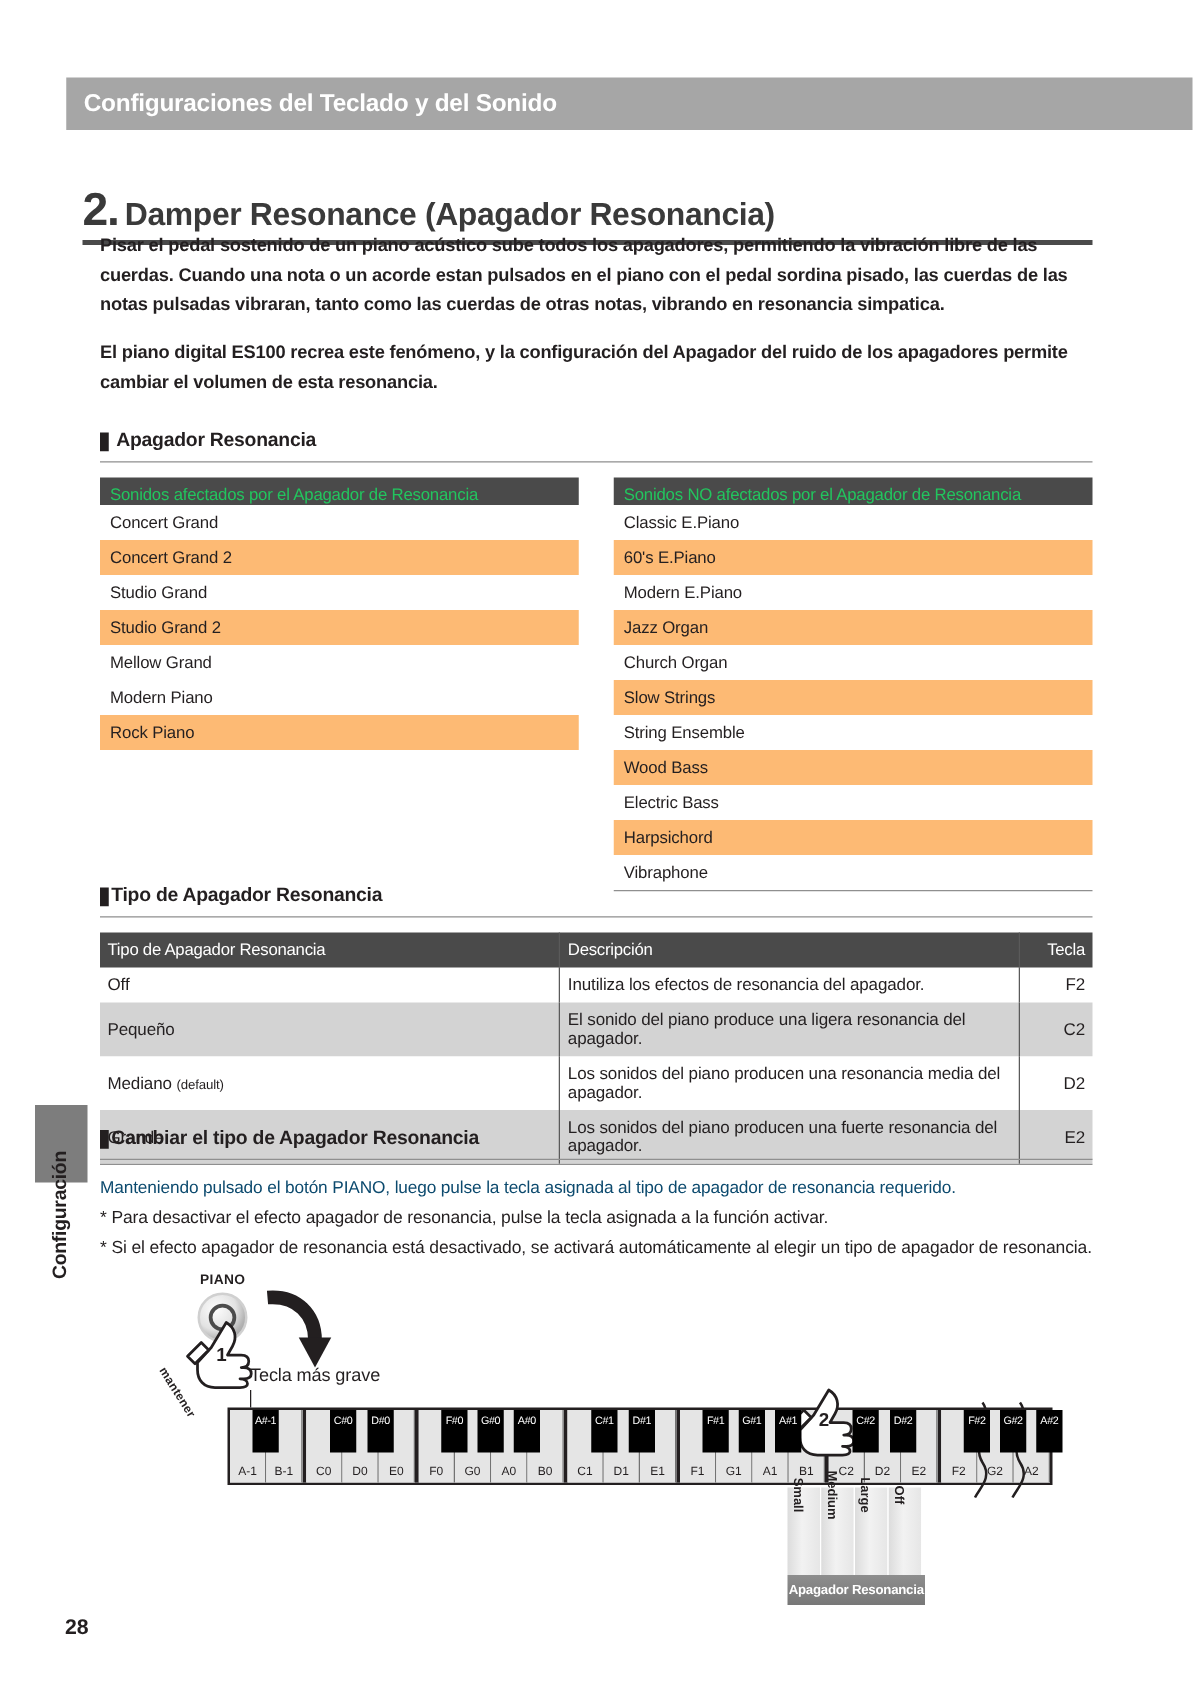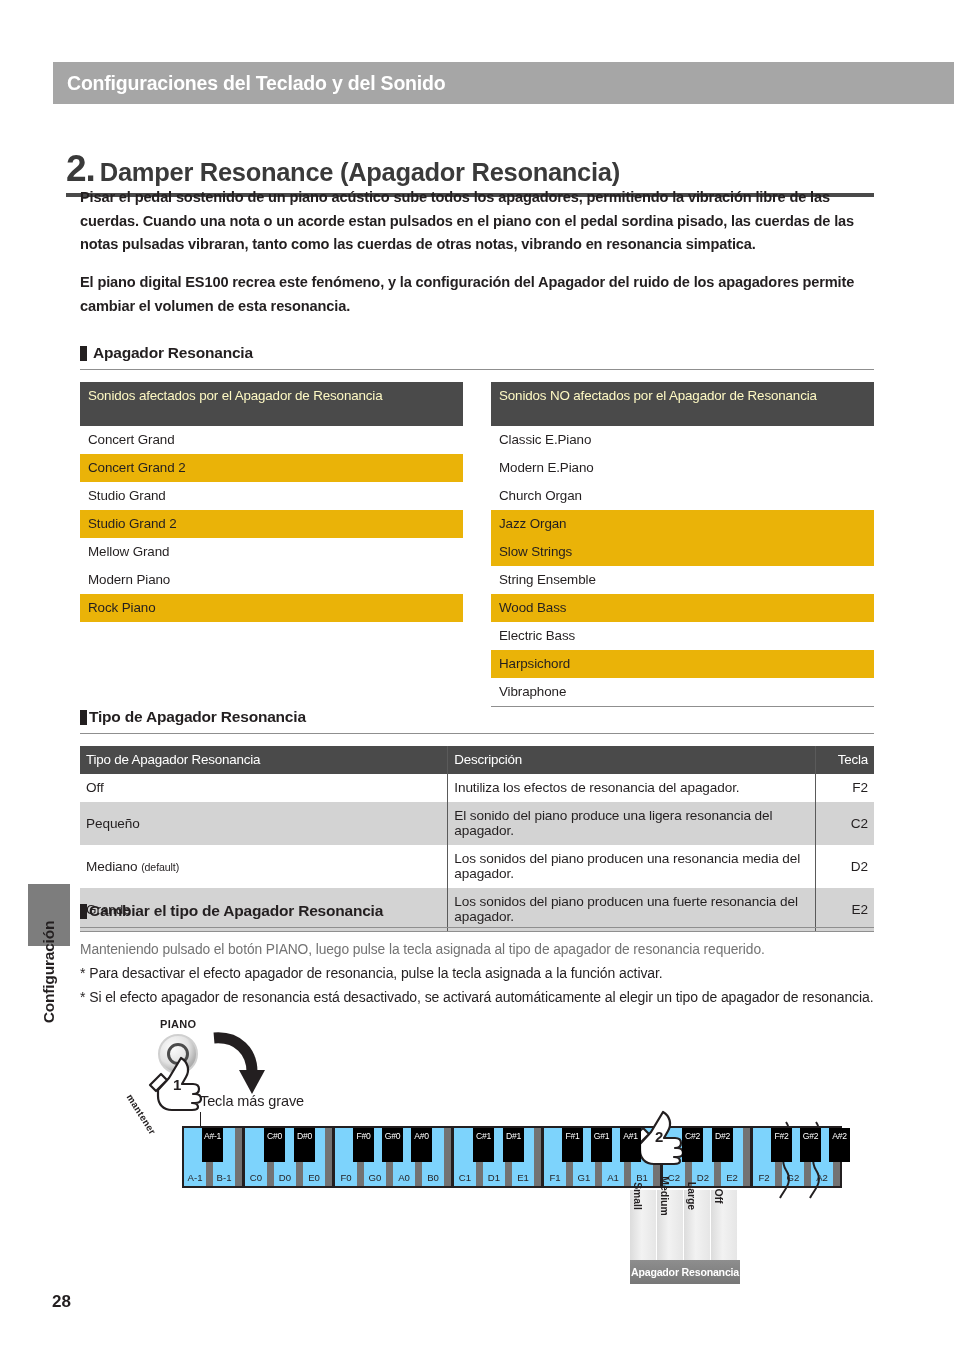--- a/index.html
+++ b/index.html
@@ -116,34 +116,34 @@
     width: 794px;
   }
   .sounds-tables {
     display: flex;
     margin-top: 12px;
   }
   .sound-col { width: 383px; }
   .sound-col.right { margin-left: 28px; }
   .sound-head {
     background: #4a4a4a;
-    color: #fef9c3;
+    color: #22c55e;
     font-size: 13.4px;
-    padding: 6px 8px 23px 8px;
+    padding: 6px 8px 1px 8px;
     letter-spacing: -0.15px;
     white-space: nowrap;
   }
   .sound-row {
     font-size: 13.4px;
     padding: 6px 8px 7px 8px;
     color: #231f20;
     background: #ffffff;
     letter-spacing: -0.1px;
   }
-  .sound-row.alt { background: #eab308; }
+  .sound-row.alt { background: #fdba74; }
   .sound-col .bottom-rule {
     height: 1px;
     background: #8f8f8f;
   }
 
   
   .type-block {
     position: absolute;
     left: 80px;
     top: 708px;
@@ -188,21 +188,21 @@
   
   .change-block {
     position: absolute;
     left: 80px;
     top: 902px;
     width: 794px;
   }
   .change-lead {
     font-size: 13.8px;
     margin-top: 14px;
-    color: #737373;
+    color: #0c4a6e;
     letter-spacing: -0.1px;
   }
   .change-note {
     font-size: 14px;
     margin-top: 8px;
     color: #231f20;
     letter-spacing: -0.1px;
   }
 
   
@@ -343,24 +343,24 @@
   }
   .octave {
     display: flex;
     position: relative;
     border-right: 3px solid #231f20;
     box-sizing: border-box;
   }
   .octave:last-child { border-right: none; }
   .wkey {
     width: 29px;
-    border-right: 7px solid #737373;
+    border-right: 1px solid #737373;
     box-sizing: border-box;
     position: relative;
-    background: #7dd3fc;
+    background: #e5e5e5;
   }
   .wkey:last-child { border-right: none; }
   .wkey .wlabel {
     position: absolute;
     bottom: 3px;
     left: 0;
     width: 100%;
     text-align: center;
     font-size: 9.6px;
     color: #231f20;
@@ -470,23 +470,24 @@
       <div class="sound-row">Studio Grand</div>
       <div class="sound-row alt">Studio Grand 2</div>
       <div class="sound-row">Mellow Grand</div>
       <div class="sound-row">Modern Piano</div>
       <div class="sound-row alt">Rock Piano</div>
     </div>
 
     <div class="sound-col right">
       <div class="sound-head">Sonidos NO afectados por el Apagador de Resonancia</div>
       <div class="sound-row">Classic E.Piano</div>
+      <div class="sound-row alt">60's E.Piano</div>
       <div class="sound-row">Modern E.Piano</div>
+      <div class="sound-row alt">Jazz Organ</div>
       <div class="sound-row">Church Organ</div>
-      <div class="sound-row alt">Jazz Organ</div>
       <div class="sound-row alt">Slow Strings</div>
       <div class="sound-row">String Ensemble</div>
       <div class="sound-row alt">Wood Bass</div>
       <div class="sound-row">Electric Bass</div>
       <div class="sound-row alt">Harpsichord</div>
       <div class="sound-row">Vibraphone</div>
       <div class="bottom-rule"></div>
     </div>
   </div>
 </div>

